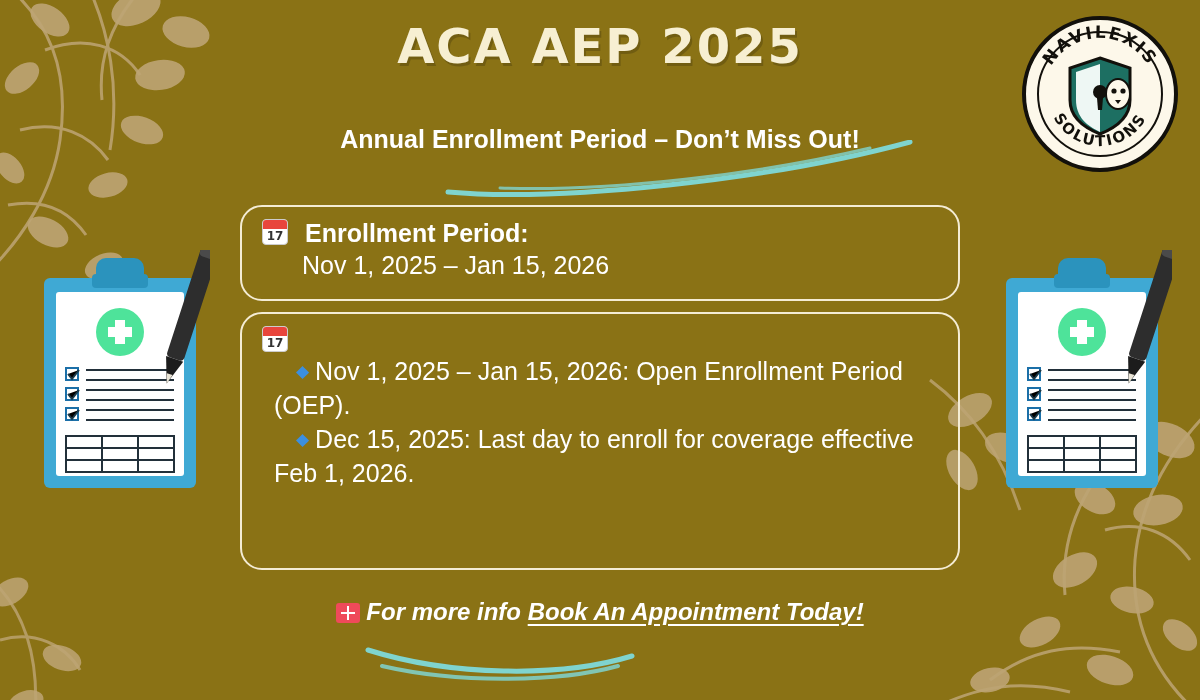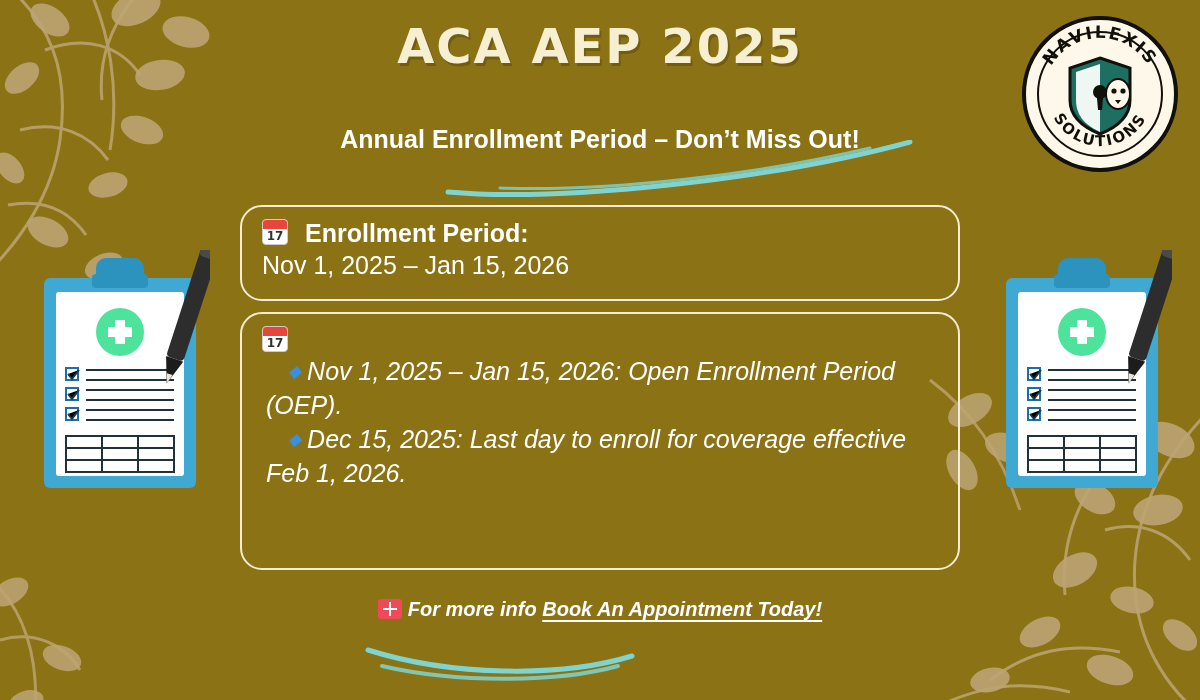--- a/index.html
+++ b/index.html
@@ -108,26 +108,26 @@
     display: flex;
     align-items: flex-start;
     gap: 17px;
     margin: 0 0 2px 0;
   }
   .card-line {
     font-size: 25px;
     color: #ffffff;
     font-weight: 400;
     line-height: 1.22;
+    margin-left: 40px;
   }
   .bullets {
-    margin: 2px 0 0 4px;
+    margin: 2px 0 0 12px;
     padding: 0;
     list-style: none;
-    font-style: italic;
   }
   .bullets li {
     font-size: 25px;
     line-height: 1.36;
     color: #ffffff;
     text-indent: 22px;
   }
   .dia {
     color: #3b8fe0;
     font-size: 17px;
@@ -167,21 +167,21 @@
     line-height: 16px;
   }
 
   
   .cta {
     position: absolute;
     top: 598px;
     left: 0;
     width: 1200px;
     text-align: center;
-    font-size: 20px;
+    font-size: 24px;
     font-weight: 700;
     font-style: italic;
     color: #ffffff;
   }
   .cta .u {
     text-decoration: underline;
     text-underline-offset: 4px;
   }
   .cta-icon {
     display: inline-block;

